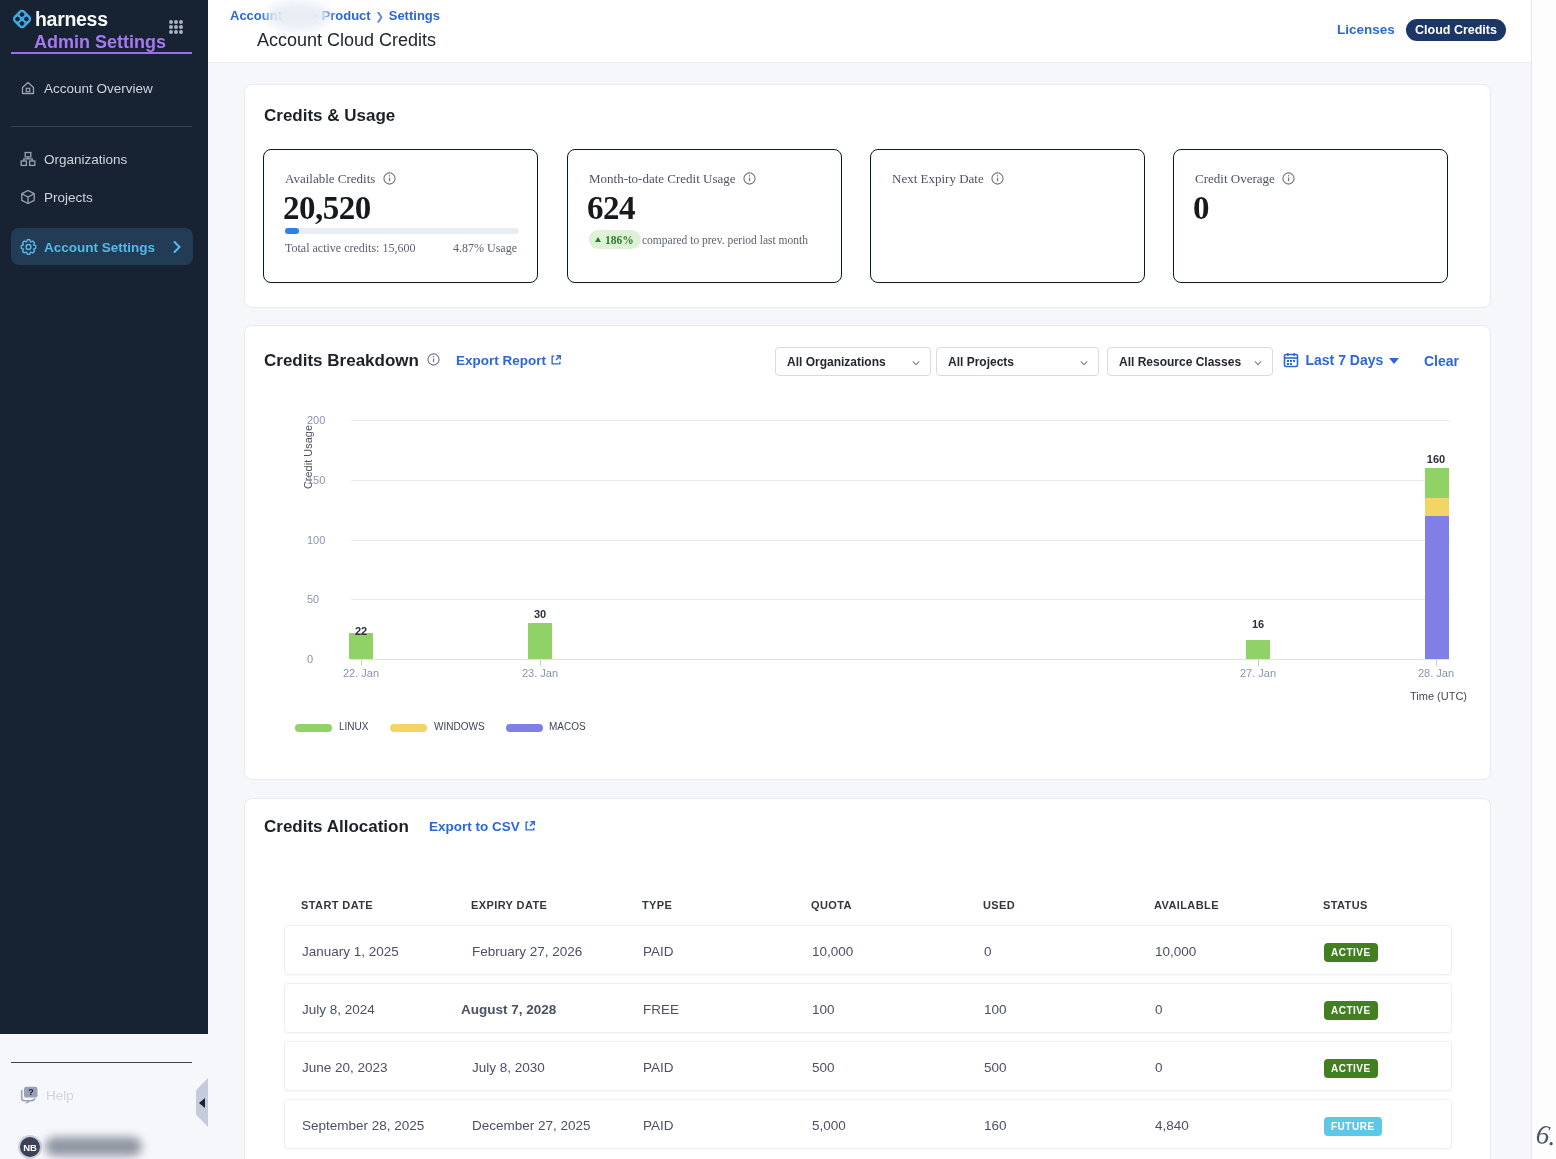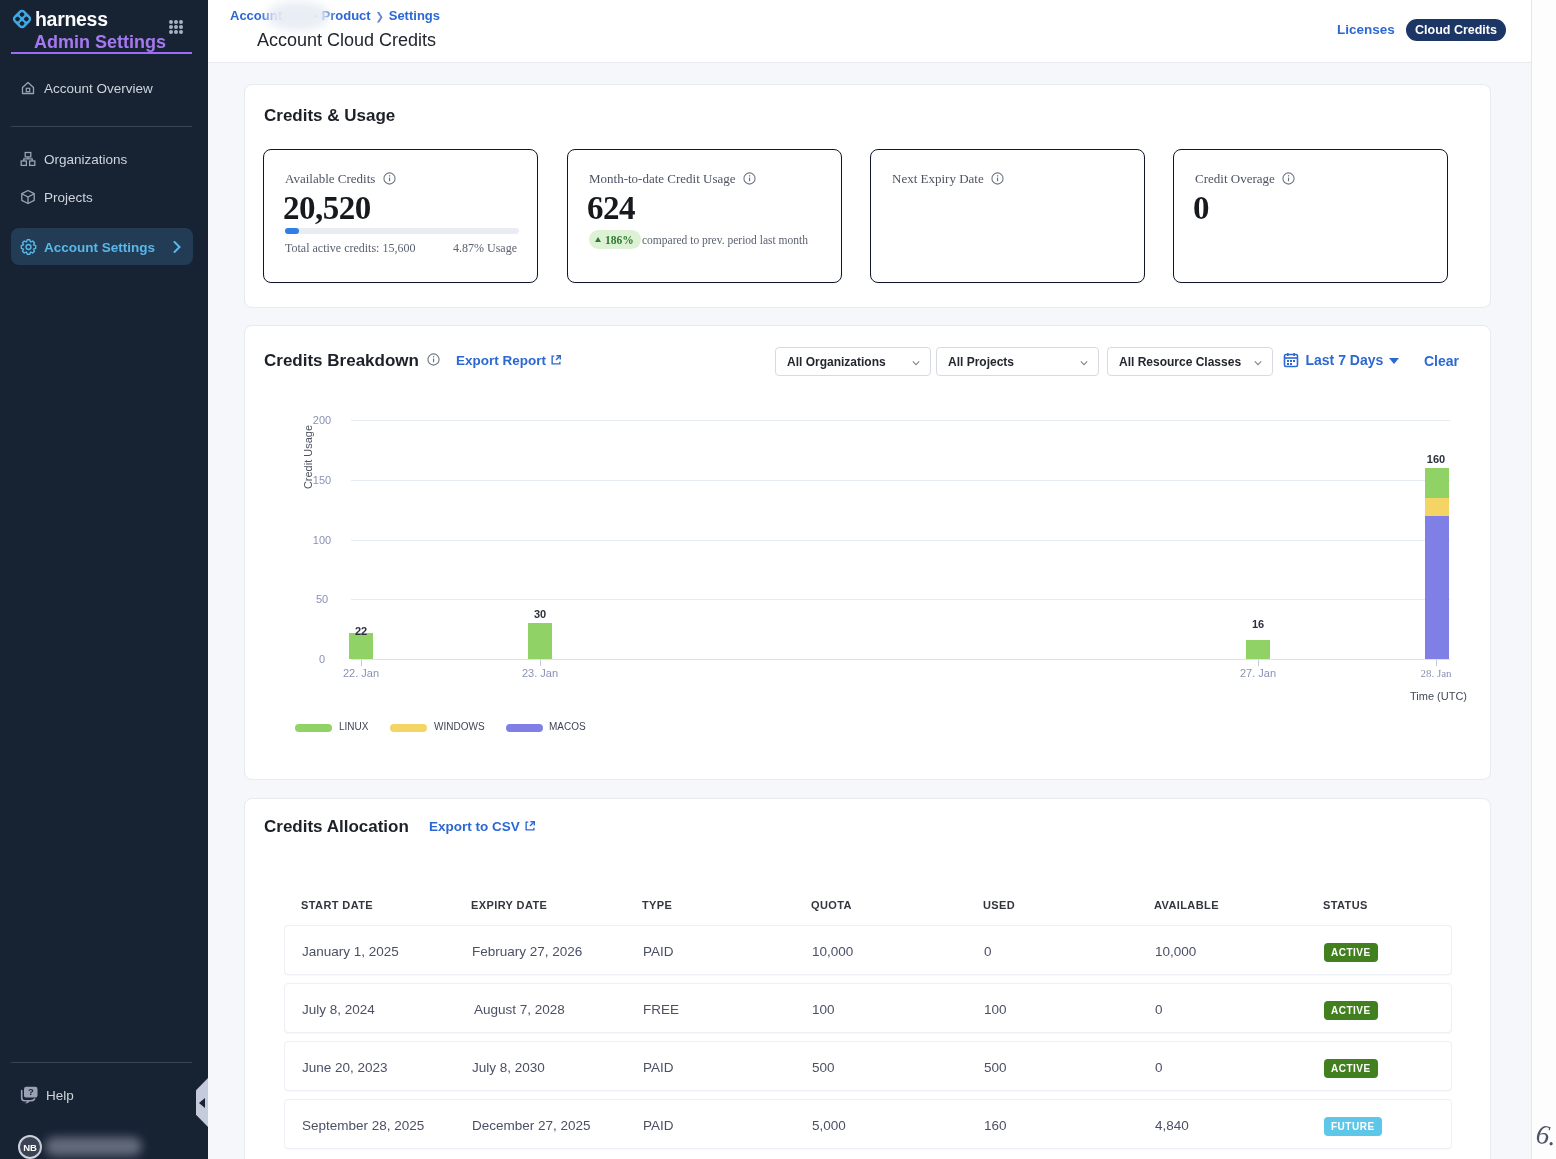--- a/index.html
+++ b/index.html
@@ -1,20 +1,20 @@
 <!DOCTYPE html>
 <html><head>
 <meta charset="utf-8">
 <style>
 * { margin:0; padding:0; box-sizing:border-box; }
 html,body { width:1556px; height:1159px; overflow:hidden; font-family:"Liberation Sans", sans-serif; background:#f6f7fa; }
 #stage { position:absolute; top:0; left:0; width:1556px; height:1159px; }
 
 
-#sidebar { position:absolute; top:0; left:0; width:208px; height:1159px; background:#172233;padding-left:8px; }
+#sidebar { position:absolute; top:0; left:0; width:208px; height:1034px; background:#172233;padding-left:8px; }
 .hlogo { position:absolute; left:11px; top:8px; width:22px; height:22px; }
 .hname { position:absolute; left:35px; top:8px; color:#fafbfc; font-size:19.5px; font-weight:bold; letter-spacing:-0.3px; }
 .admset { position:absolute; left:34px; top:32px; color:#a678f0; font-size:18px; font-weight:bold; }
 .purpline { position:absolute; left:11px; top:52px; width:181px; height:2px; background:#9e6bf2; }
 .gridicon { position:absolute; left:169px; top:20px; width:15px; height:15px; }
 .gridicon span { position:absolute; width:3.8px; height:3.8px; border-radius:50%; background:#a9b0c0; }
 .navitem { position:absolute; left:0; width:208px; height:34px; color:#cfd4dc; font-size:13.5px; }
 .navitem .ic { position:absolute; left:20px; top:50%; transform:translateY(-50%); width:16px; height:16px; }
 .navitem .lbl { position:absolute; left:44px; top:50%; transform:translateY(-50%); }
 .navactive { position:absolute; left:11px; width:182px; height:37px; background:#233c55; border-radius:8px; color:#57b8e9; font-size:13.5px; font-weight:bold; }
@@ -49,21 +49,21 @@
 
 
 .bluelink { color:#2c68d3; font-weight:bold; font-size:13.5px; }
 
 
 .fsel { position:absolute; top:21px; height:29px; background:#fff; border:1px solid #d7dae2; border-radius:4px; font-size:12px; color:#23272f; font-weight:bold; display:flex; align-items:center; padding-left:11px; }
 .fsel .car { position:absolute; right:10px; top:11px; width:8px; height:8px; }
 
 
 .gline { position:absolute; height:1px; background:#e7ebf2; }
-.ylab { position:absolute; width:30px; text-align:center; font-size:11px; color:#8a92b4; }
+.ylab { position:absolute; width:30px; text-align:left; font-size:11px; color:#8a92b4; }
 .xlab { position:absolute; font-size:11px; color:#8a92b4; text-align:center; width:60px; }
 .bar { position:absolute; width:24px; }
 .bval { position:absolute; width:60px; text-align:center; font-size:11px; font-weight:bold; color:#2b313c; }
 .legpill { position:absolute; width:37px; height:8px; border-radius:4px; }
 .leglbl { position:absolute; font-size:10px; color:#3f4555; }
 
 
 .th { position:absolute; font-size:11px; font-weight:bold; color:#33363f; letter-spacing:0.4px; }
 .trow { position:absolute; left:39px; width:1168px; height:50px; background:#fff; border:1px solid #edeff4; border-radius:4px; box-shadow:0 1px 1px rgba(40,50,70,0.03); }
 .td { position:absolute; top:18px; font-size:13.5px; color:#4c5065; }
@@ -189,21 +189,21 @@
     <div class="bval" style="left:983px; top:292px;">16</div>
     <div class="bval" style="left:1161px; top:127px;">160</div>
 
     <div style="position:absolute; left:116px; top:334px; width:1px; height:6px; background:#c3c9dd;"></div>
     <div style="position:absolute; left:295px; top:334px; width:1px; height:6px; background:#c3c9dd;"></div>
     <div style="position:absolute; left:1013px; top:334px; width:1px; height:6px; background:#c3c9dd;"></div>
     <div style="position:absolute; left:1191px; top:334px; width:1px; height:6px; background:#c3c9dd;"></div>
     <div class="xlab" style="left:86px; top:341px;">22. Jan</div>
     <div class="xlab" style="left:265px; top:341px;">23. Jan</div>
     <div class="xlab" style="left:983px; top:341px;">27. Jan</div>
-    <div class="xlab" style="left:1161px; top:341px;font-family:Liberation Serif, serif;">28. Jan</div>
+    <div class="xlab" style="left:1161px; top:341px;">28. Jan</div>
     <div style="position:absolute; left:1122px; top:364px; width:100px; text-align:right; font-size:11px; color:#414856;">Time (UTC)</div>
 
     <div class="legpill" style="left:50px; top:398px; background:#90d266;"></div>
     <div class="leglbl" style="left:94px; top:395px;">LINUX</div>
     <div class="legpill" style="left:145px; top:398px; background:#f3d465;"></div>
     <div class="leglbl" style="left:189px; top:395px;">WINDOWS</div>
     <div class="legpill" style="left:261px; top:398px; background:#807fe6;"></div>
     <div class="leglbl" style="left:304px; top:395px;">MACOS</div>
   </div>
 
@@ -227,21 +227,21 @@
       <div class="td" style="left:17px;">January 1, 2025</div>
       <div class="td" style="left:187px;">February 27, 2026</div>
       <div class="td" style="left:358px;">PAID</div>
       <div class="td" style="left:527px;">10,000</div>
       <div class="td" style="left:699px;">0</div>
       <div class="td" style="left:870px;">10,000</div>
       <div class="badge" style="left:1039px; background:#42801f;">ACTIVE</div>
     </div>
     <div class="trow" style="top:184px;">
       <div class="td" style="left:17px;">July 8, 2024</div>
-      <div class="td" style="left:189px;">August 7, 2028</div>
+      <div class="td" style="left:176px;font-weight:bold;">August 7, 2028</div>
       <div class="td" style="left:358px;">FREE</div>
       <div class="td" style="left:527px;">100</div>
       <div class="td" style="left:699px;">100</div>
       <div class="td" style="left:870px;">0</div>
       <div class="badge" style="left:1039px; background:#42801f;">ACTIVE</div>
     </div>
     <div class="trow" style="top:242px;">
       <div class="td" style="left:17px;">June 20, 2023</div>
       <div class="td" style="left:187px;">July 8, 2030</div>
       <div class="td" style="left:358px;">PAID</div>

